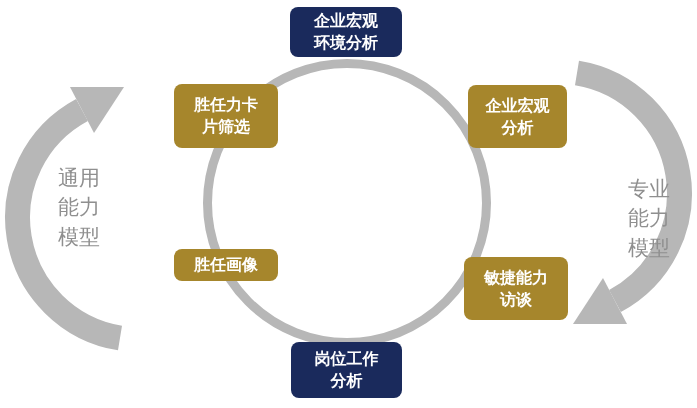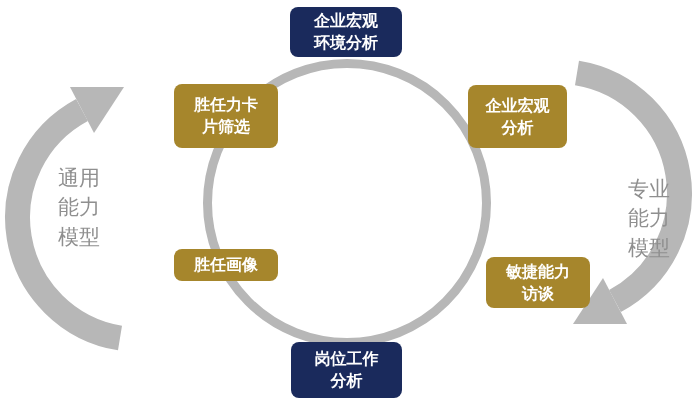--- a/index.html
+++ b/index.html
@@ -38,21 +38,21 @@
     white-space: pre-line;
     z-index: 2;
     font-family: Liberation Serif, serif;
   }
   .navy { background: #1a2a5c; }
   .gold { background: #a6862c; margin-left: 32px; }
   .node-top          { left: 290px; top: 7px;   width: 112px; height: 50px; }
   .node-top-left     { left: 142px; top: 84px;  width: 104px; height: 64px; }
   .node-top-right    { left: 436px; top: 85px;  width: 99px;  height: 63px; }
   .node-bottom-left  { left: 142px; top: 249px; width: 104px; height: 32px; }
-  .node-bottom-right { left: 454px; top: 257px; width: 104px; height: 51px; }
+  .node-bottom-right { left: 432px; top: 257px; width: 104px; height: 63px; }
   .node-bottom       { left: 291px; top: 342px; width: 111px; height: 56px; }
   .side-label {
     position: absolute;
     width: 64px;
     color: #8f8f8f;
     font-size: 21px;
     font-weight: 500;
     line-height: 1.4;
     text-align: right;
     white-space: pre-line;

